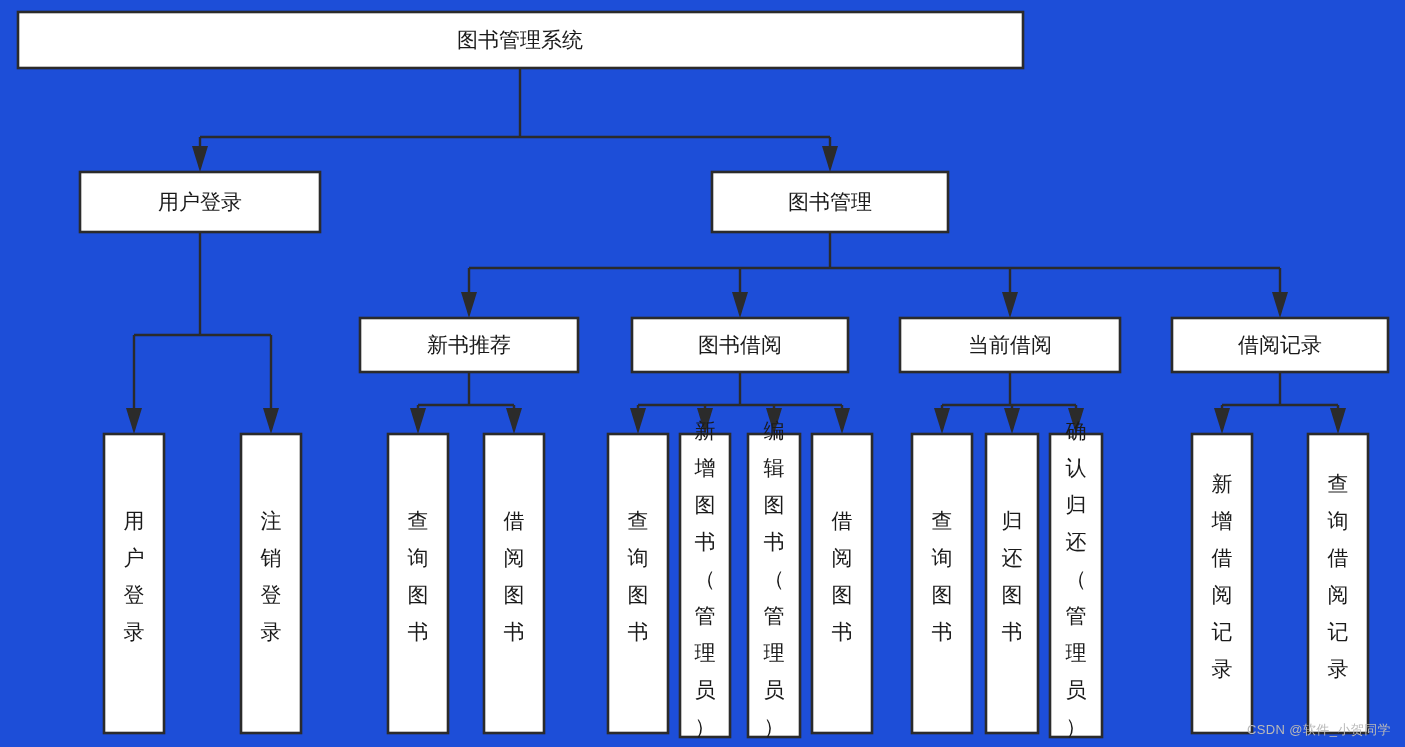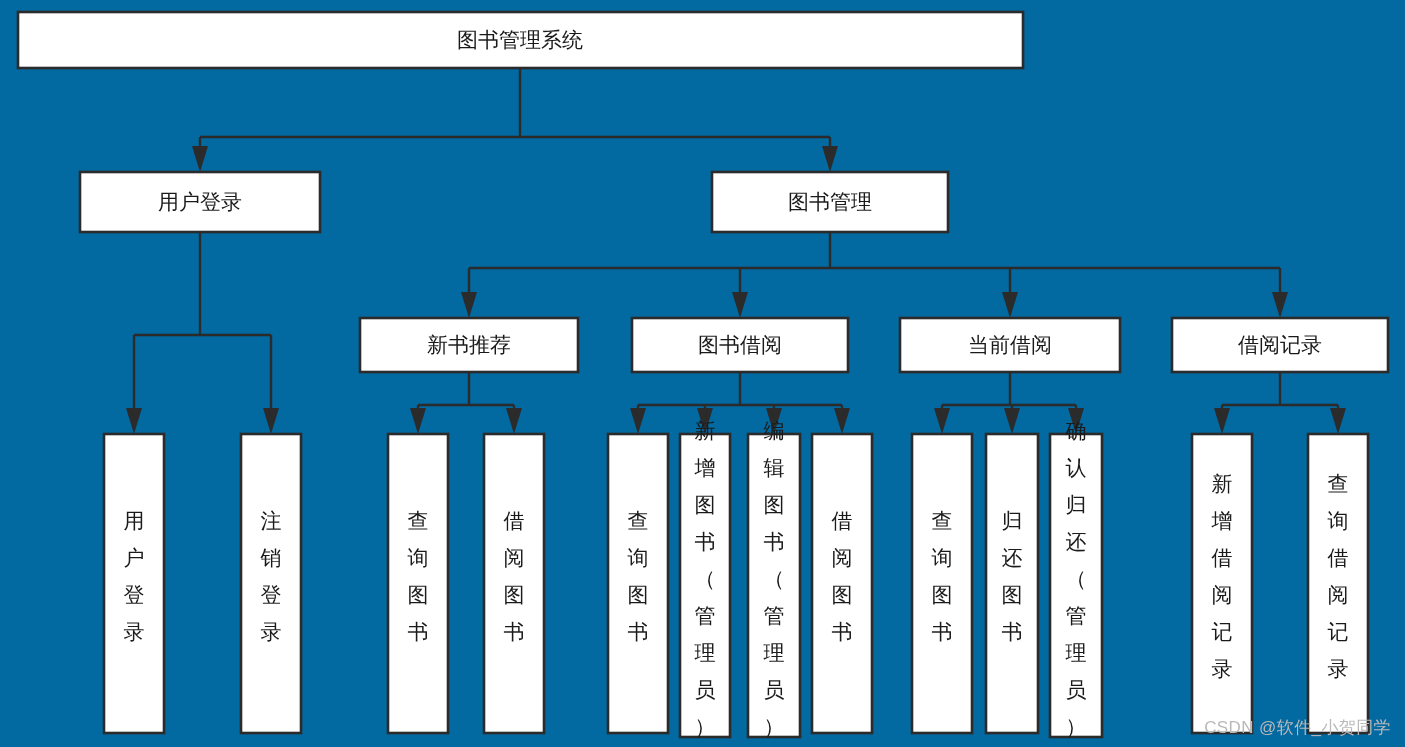--- a/index.html
+++ b/index.html
@@ -7,21 +7,21 @@
     padding: 0;
     background: #ffffff;
   }
   body {
     font-family: "Liberation Sans", "DejaVu Sans", sans-serif;
   }
   #stage {
     position: relative;
     width: 1405px;
     height: 747px;
-    background: #0369a1;
+    background: #1d4ed8;
     overflow: hidden;
   }
   #diagram-svg {
     position: absolute;
     left: 0;
     top: 0;
     width: 1405px;
     height: 747px;
   }
   .node-box {
@@ -50,21 +50,21 @@
     font-family: "Liberation Sans", "DejaVu Sans", sans-serif;
     fill: #1a1a1a;
     font-size: 21px;
     text-anchor: middle;
   }
   .watermark {
     position: absolute;
     right: 14px;
     bottom: 8px;
     font-family: "Liberation Sans", "DejaVu Sans", sans-serif;
-    font-size: 17px;
+    font-size: 13px;
     color: #b9b9b9;
     letter-spacing: 0.4px;
     white-space: nowrap;
     user-select: none;
     margin-left: 48px;
   }
 </style>
 </head>
 <body>
 

